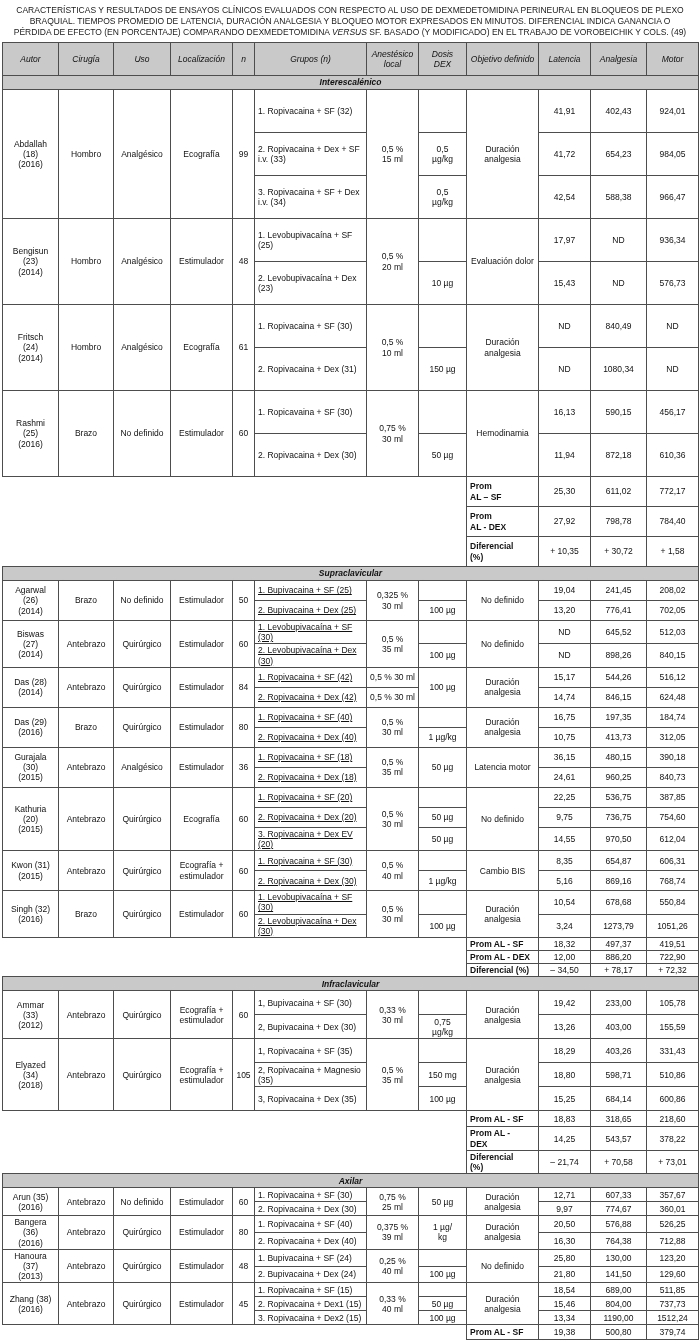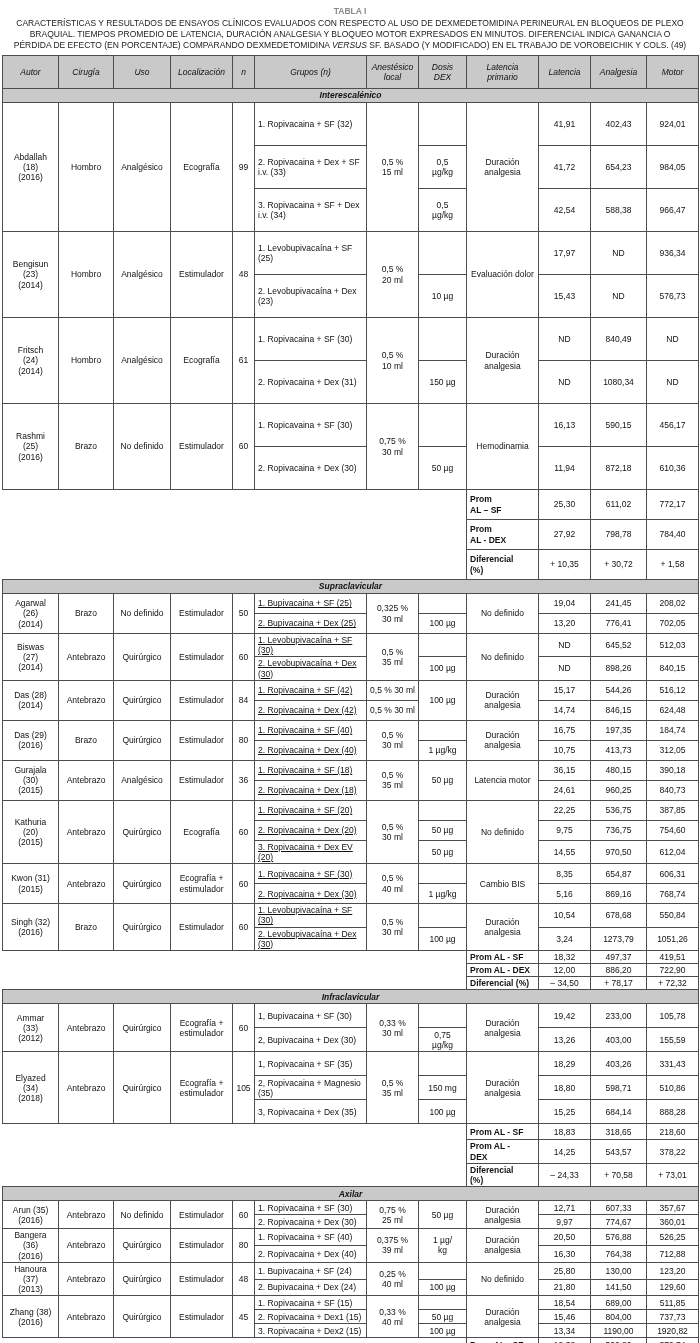--- a/index.html
+++ b/index.html
@@ -23,21 +23,20 @@
   tr.summary-row td.sum-label{font-weight:bold;text-align:left;white-space:pre-line;}
   tr.summary-row td.c-val{font-weight:normal;margin-left:45px;}
   
   .hs0{height:40px;margin-left:44px;} .hs1{height:17px;text-decoration:underline;} .hs2{height:21px;} .hs3{height:11px;}
   .sum-s0{height:27px;} .sum-s1{height:10px;} .sum-s2{height:13px;} .sum-s3{height:12px;}
 </style>
 </head>
 <body>
 
 <div class="page">
-  <div class="title">TABLA I</div>
   <div class="caption"><span>CARACTERÍSTICAS Y RESULTADOS DE ENSAYOS CLÍNICOS EVALUADOS CON RESPECTO AL USO DE DEXMEDETOMIDINA PERINEURAL EN BLOQUEOS DE PLEXO BRAQUIAL. TIEMPOS PROMEDIO DE LATENCIA, DURACIÓN ANALGESIA Y BLOQUEO MOTOR EXPRESADOS EN MINUTOS. DIFERENCIAL INDICA GANANCIA O PÉRDIDA DE EFECTO (EN PORCENTAJE) COMPARANDO DEXMEDETOMIDINA </span><span class="versus">VERSUS</span><span> SF. BASADO (Y MODIFICADO) EN EL TRABAJO DE VOROBEICHIK Y COLS. (49)</span></div>
 
   <table>
     <colgroup>
       <col style="width:56px">
         <col style="width:55px">
         <col style="width:57px">
         <col style="width:62px">
       <col style="width:22px">
         <col style="width:112px">
@@ -51,21 +50,21 @@
     <thead id="thead">
         <tr>
           <th>Autor</th>
           <th>Cirugía</th>
           <th>Uso</th>
           <th>Localización</th>
           <th>n</th>
           <th>Grupos (n)</th>
           <th>Anestésico local</th>
           <th>Dosis DEX</th>
-          <th>Latencia primario</th>
+          <th>Objetivo definido</th>
           <th>Latencia</th>
           <th>Analgesia</th>
           <th>Motor</th>
         </tr>
       </thead>
     <tbody id="tbody">
         <tr class="section-row">
           <td colspan="12">Interescalénico</td>
         </tr>
         <tr class="group-row">
@@ -464,42 +463,42 @@
           <td class="c-dosis" rowspan="1">150 mg</td>
           <td class="c-val">18,80</td>
           <td class="c-val">598,71</td>
           <td class="c-val">510,86</td>
         </tr>
         <tr class="group-row">
           <td class="c-grupo hs2">3, Ropivacaina + Dex (35)</td>
           <td class="c-dosis" rowspan="1">100 µg</td>
           <td class="c-val">15,25</td>
           <td class="c-val">684,14</td>
-          <td class="c-val">888,28</td>
+          <td class="c-val">600,86</td>
         </tr>
         <tr class="summary-row">
           <td class="blank" colspan="8"></td>
           <td class="sum-label sum-s2">Prom AL - SF</td>
           <td class="c-val">18,83</td>
           <td class="c-val">318,65</td>
           <td class="c-val">218,60</td>
         </tr>
         <tr class="summary-row">
           <td class="blank" colspan="8"></td>
           <td class="sum-label sum-s2">Prom AL -
 DEX</td>
           <td class="c-val">14,25</td>
           <td class="c-val">543,57</td>
           <td class="c-val">378,22</td>
         </tr>
         <tr class="summary-row">
           <td class="blank" colspan="8"></td>
           <td class="sum-label sum-s2">Diferencial
 (%)</td>
-          <td class="c-val">– 24,33</td>
+          <td class="c-val">– 21,74</td>
           <td class="c-val">+ 70,58</td>
           <td class="c-val">+ 73,01</td>
         </tr>
         <tr class="section-row">
           <td colspan="12">Axilar</td>
         </tr>
         <tr class="group-row">
           <td class="c-autor" rowspan="2">Arun (35)
 (2016)</td>
           <td class="c-cir" rowspan="2">Antebrazo</td>
@@ -590,21 +589,21 @@
           <td class="c-dosis" rowspan="1">50 µg</td>
           <td class="c-val">15,46</td>
           <td class="c-val">804,00</td>
           <td class="c-val">737,73</td>
         </tr>
         <tr class="group-row">
           <td class="c-grupo hs3">3. Ropivacaina + Dex2 (15)</td>
           <td class="c-dosis" rowspan="1">100 µg</td>
           <td class="c-val">13,34</td>
           <td class="c-val">1190,00</td>
-          <td class="c-val">1920,82</td>
+          <td class="c-val">1512,24</td>
         </tr>
         <tr class="summary-row">
           <td class="blank" colspan="8"></td>
           <td class="sum-label sum-s3">Prom AL - SF</td>
           <td class="c-val">19,38</td>
           <td class="c-val">500,80</td>
           <td class="c-val">379,74</td>
         </tr>
       </tbody>
   </table>

